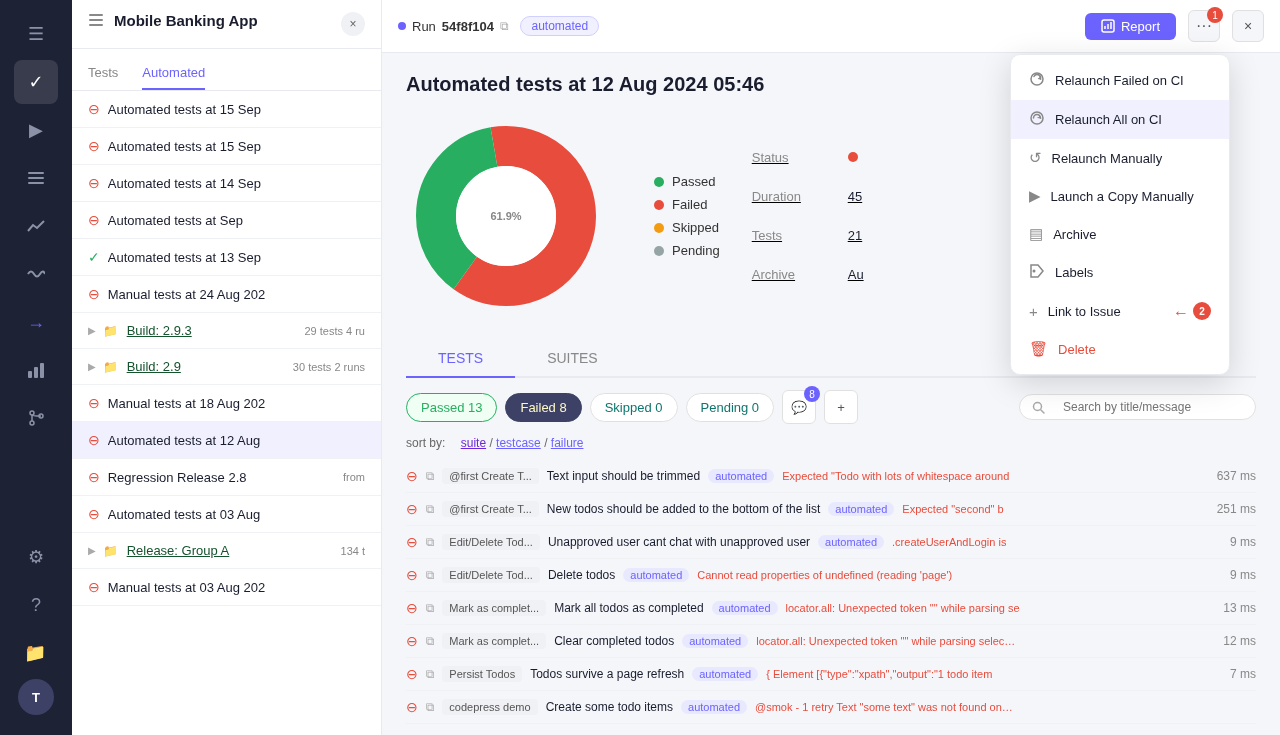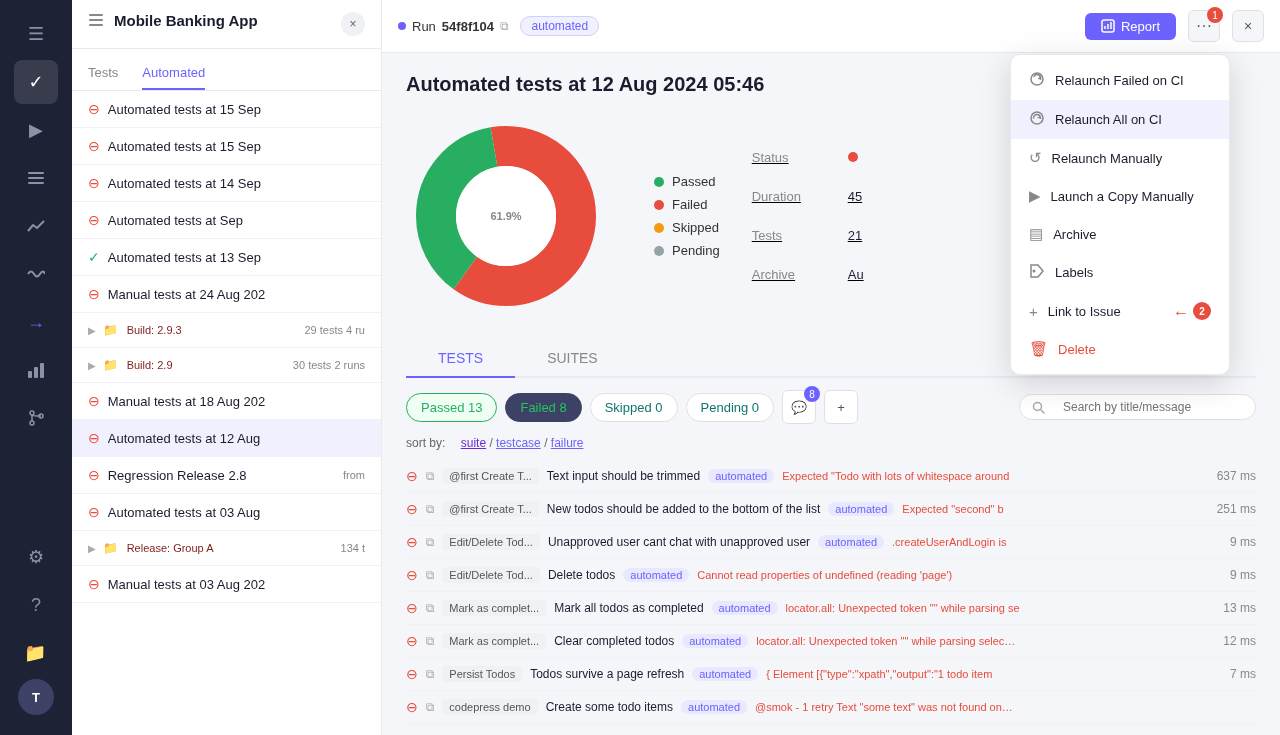--- a/index.html
+++ b/index.html
@@ -103,21 +103,21 @@
       border-bottom: 1px solid #f0f1f5;
     }
     .sidebar-group-header {
       display: flex;
       align-items: center;
       padding: 10px 16px;
       cursor: pointer;
       gap: 8px;
     }
     .group-icon { color: #555; font-size: 12px; }
-    .group-text { font-size: 11px; color: #7f1d1d; flex: 1; }
+    .group-text { font-size: 13px; color: #14532d; flex: 1; text-decoration: underline; }
     .group-badge { font-size: 11px; color: #888; }
 
     
     .main {
       flex: 1;
       display: flex;
       flex-direction: column;
       overflow: hidden;
       position: relative;
     }
@@ -285,21 +285,21 @@
       gap: 8px;
       margin-bottom: 12px;
     }
     .filter-btn {
       display: flex; align-items: center; gap: 4px;
       padding: 6px 14px; border-radius: 20px;
       font-size: 13px; border: 1px solid #e0e0e0;
       background: #fff; cursor: pointer; color: #0f766e;
     }
     .filter-btn.active-passed { background: #f0fff4; border-color: #27ae60; color: #27ae60; }
-    .filter-btn.active-failed { background: #3d4166; border-color: #3d4166; color: #22c55e; }
+    .filter-btn.active-failed { background: #3d4166; border-color: #3d4166; color: #fef9c3; }
     .filter-search {
       margin-left: auto;
       display: flex; align-items: center;
       border: 1px solid #e0e0e0; border-radius: 20px;
       padding: 5px 12px; gap: 18px; background: #fff;
     }
     .filter-search input {
       border: none; outline: none; font-size: 12px; color: #333; width: 180px;
       background: transparent;
     }

